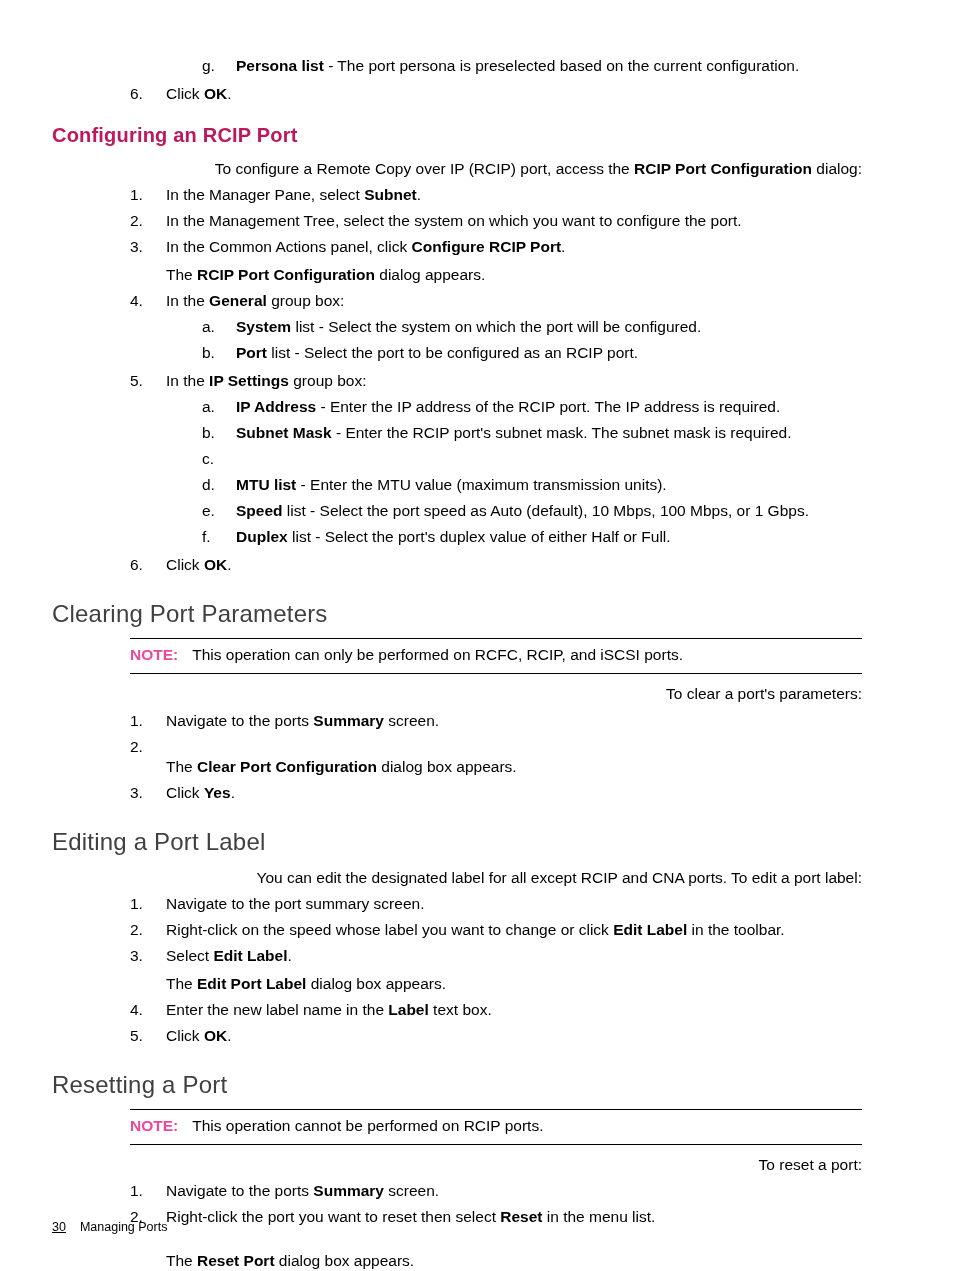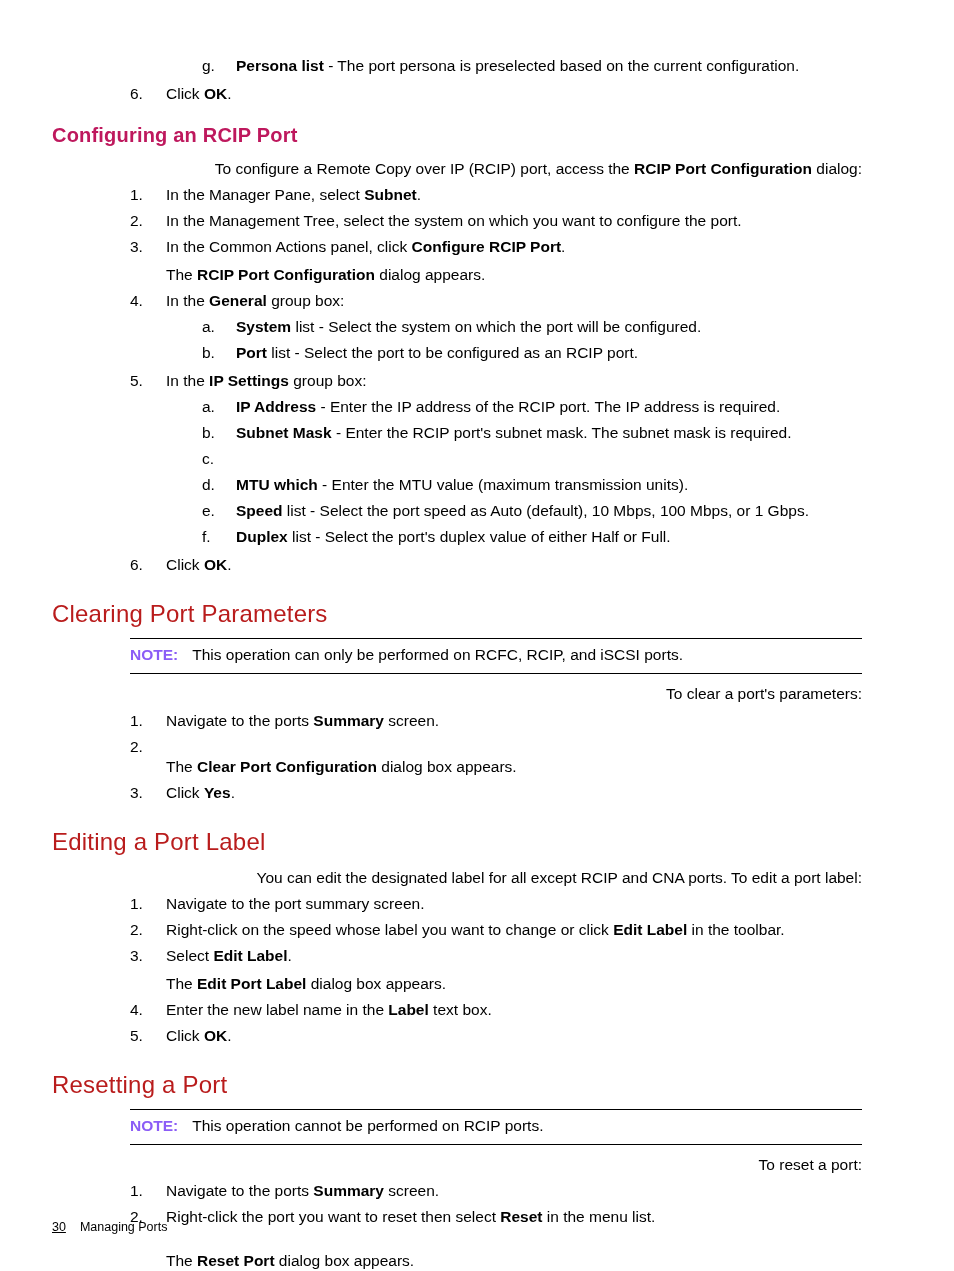--- a/index.html
+++ b/index.html
@@ -10,21 +10,21 @@
     line-height: 1.55;
     color: #000;
     margin: 0;
     padding: 50px 92px 40px 52px;
     width: 954px;
     background: #fff;
   }
   .h2 {
     font-family: "Futura", "Century Gothic", "Trebuchet MS", Arial, sans-serif;
     font-weight: 400;
-    color: #b91c1c;
+    color: #404040;
     font-size: 24px;
     margin: 18px 0 6px 0;
     letter-spacing: 0.2px;
   }
   .h3 {
     font-family: "Futura", "Century Gothic", "Trebuchet MS", Arial, sans-serif;
     font-weight: 700;
     color: #be185d;
     font-size: 20px;
     margin: 14px 0 6px 0;
@@ -63,21 +63,21 @@
   }
   b { font-weight: bold; }
   .note-box {
     margin: 6px 0 8px 78px;
     border-top: 1px solid #000;
     border-bottom: 1px solid #000;
     padding: 4px 0 6px 0;
   }
   .note-box .note-label {
     font-weight: bold;
-    color: #8b5cf6;
+    color: #ec4899;
     margin-right: 14px;
   }
   .footer {
     position: absolute;
     left: 52px;
     top: 1218px;
     font-size: 12.5px;
   }
   .footer .pnum { margin-right: 14px; text-decoration: underline; }
 </style>
@@ -149,21 +149,21 @@
           </div>
         <div class="item">
             <div class="marker">b.</div>
             <div><b>Subnet Mask</b><span> - Enter the RCIP port's subnet mask. The subnet mask is required.</span></div>
           </div>
         <div class="item">
             <div class="marker">c.</div>
           </div>
         <div class="item">
             <div class="marker">d.</div>
-            <div><b>MTU which</b><span> - Enter the MTU value (maximum transmission units).</span></div>
+            <div><b>MTU list</b><span> - Enter the MTU value (maximum transmission units).</span></div>
           </div>
         <div class="item">
             <div class="marker">e.</div>
             <div><b>Speed</b><span> list - Select the port speed as Auto (default), 10 Mbps, 100 Mbps, or 1 Gbps.</span></div>
           </div>
         <div class="item">
             <div class="marker">f.</div>
             <div><b>Duplex</b><span> list - Select the port's duplex value of either Half or Full.</span></div>
           </div>
       </div>

